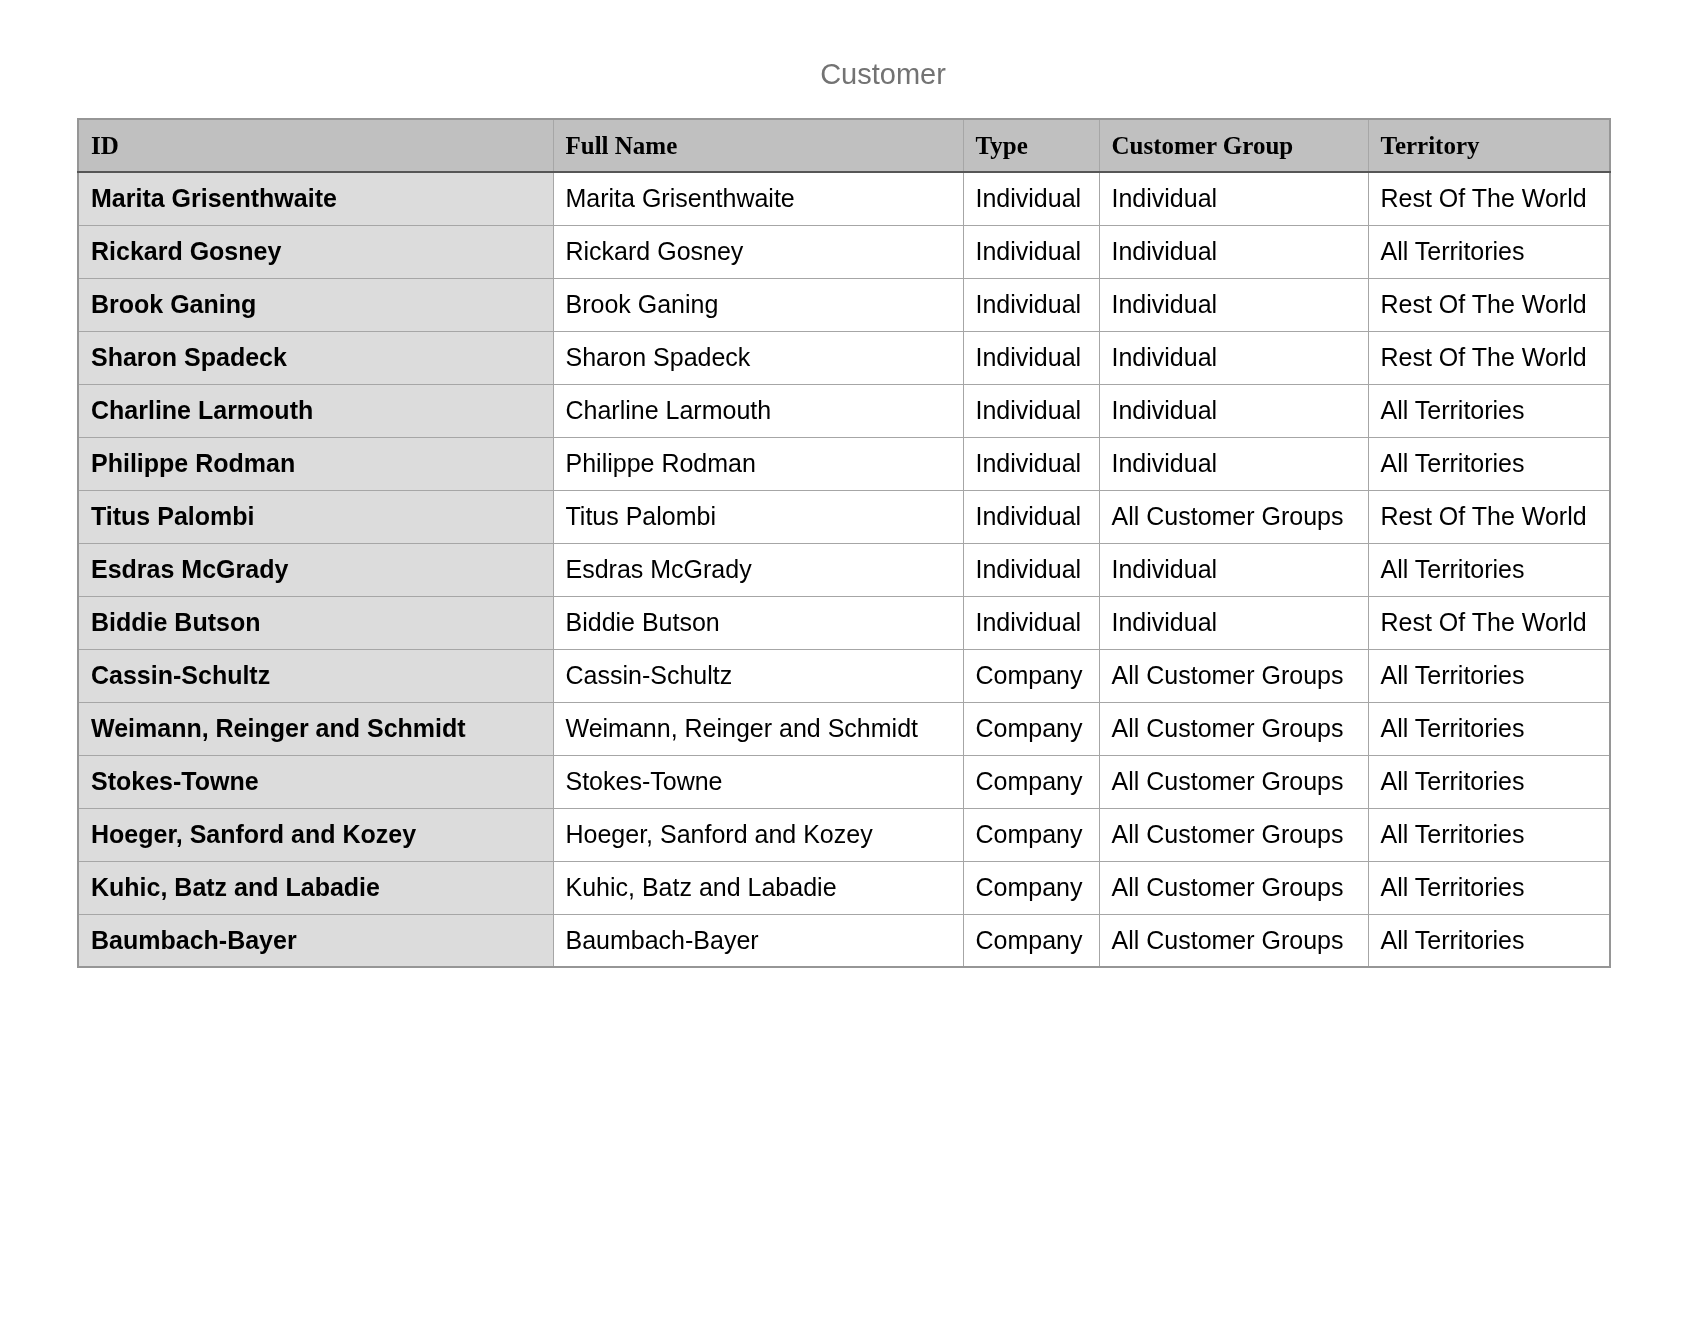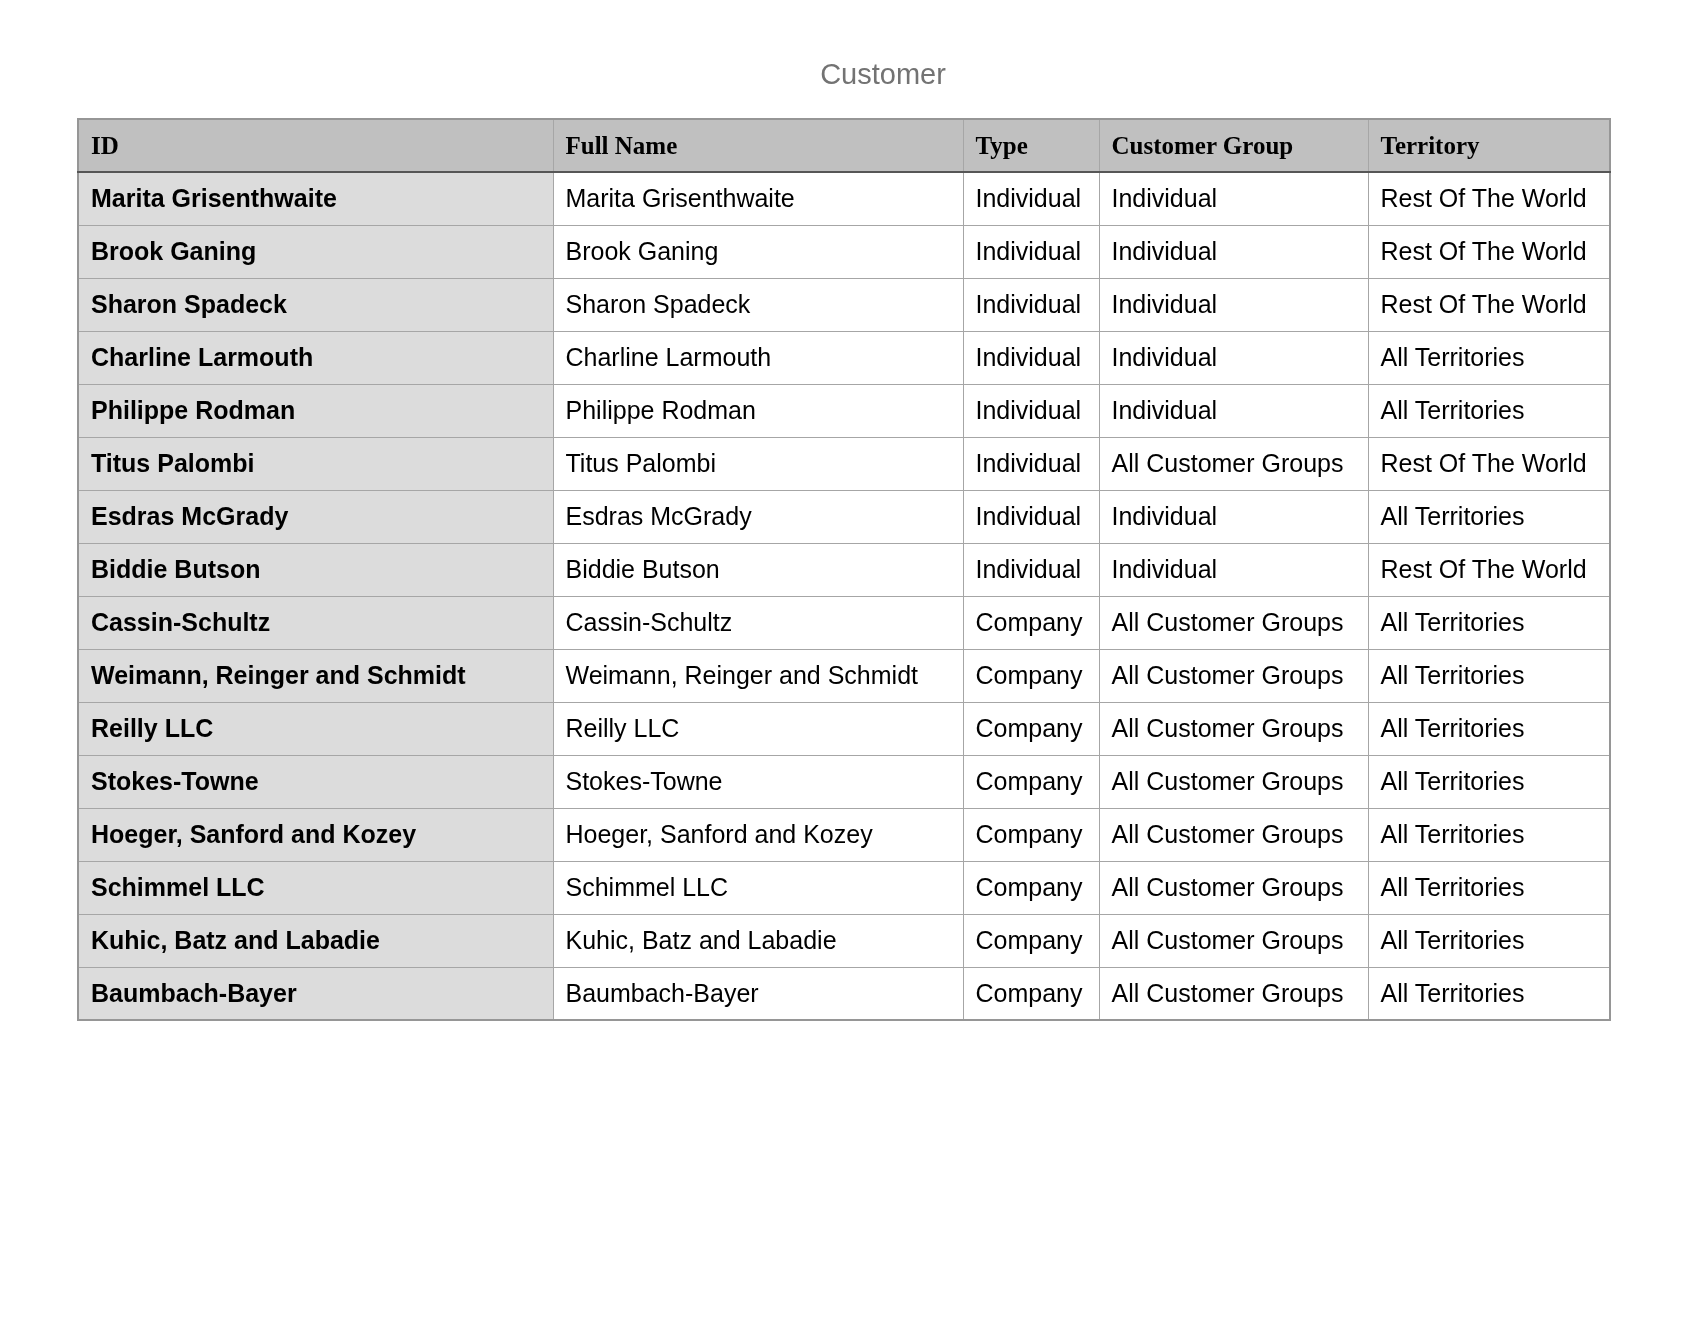--- a/index.html
+++ b/index.html
@@ -90,20 +90,27 @@
   </thead>
   <tbody>
       <tr>
         <td>Marita Grisenthwaite</td>
         <td>Marita Grisenthwaite</td>
         <td>Individual</td>
         <td>Individual</td>
         <td>Rest Of The World</td>
       </tr>
       <tr>
+        <td>Rickard Gosney</td>
+        <td>Rickard Gosney</td>
+        <td>Individual</td>
+        <td>Individual</td>
+        <td>All Territories</td>
+      </tr>
+      <tr>
         <td>Brook Ganing</td>
         <td>Brook Ganing</td>
         <td>Individual</td>
         <td>Individual</td>
         <td>Rest Of The World</td>
       </tr>
       <tr>
         <td>Sharon Spadeck</td>
         <td>Sharon Spadeck</td>
         <td>Individual</td>
@@ -153,43 +160,29 @@
         <td>All Territories</td>
       </tr>
       <tr>
         <td>Weimann, Reinger and Schmidt</td>
         <td>Weimann, Reinger and Schmidt</td>
         <td>Company</td>
         <td>All Customer Groups</td>
         <td>All Territories</td>
       </tr>
       <tr>
-        <td>Reilly LLC</td>
-        <td>Reilly LLC</td>
-        <td>Company</td>
-        <td>All Customer Groups</td>
-        <td>All Territories</td>
-      </tr>
-      <tr>
         <td>Stokes-Towne</td>
         <td>Stokes-Towne</td>
         <td>Company</td>
         <td>All Customer Groups</td>
         <td>All Territories</td>
       </tr>
       <tr>
         <td>Hoeger, Sanford and Kozey</td>
         <td>Hoeger, Sanford and Kozey</td>
-        <td>Company</td>
-        <td>All Customer Groups</td>
-        <td>All Territories</td>
-      </tr>
-      <tr>
-        <td>Schimmel LLC</td>
-        <td>Schimmel LLC</td>
         <td>Company</td>
         <td>All Customer Groups</td>
         <td>All Territories</td>
       </tr>
       <tr>
         <td>Kuhic, Batz and Labadie</td>
         <td>Kuhic, Batz and Labadie</td>
         <td>Company</td>
         <td>All Customer Groups</td>
         <td>All Territories</td>

